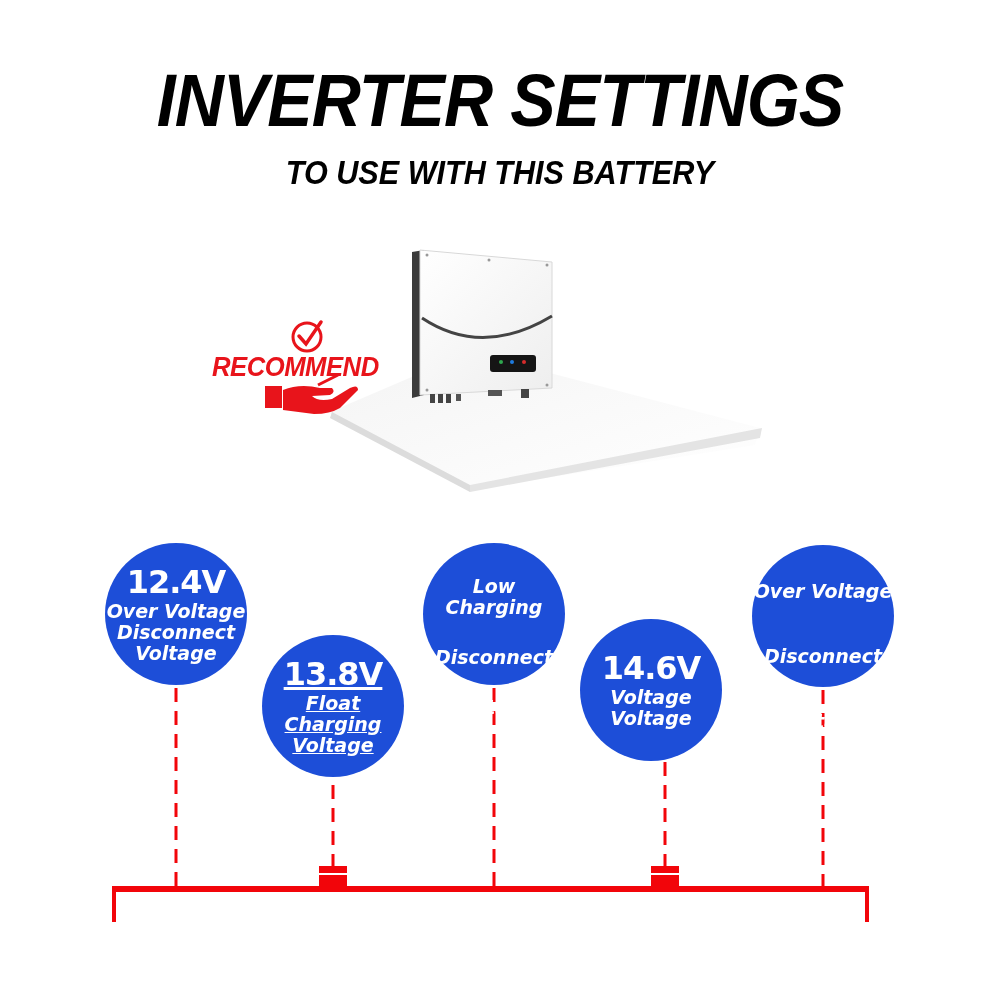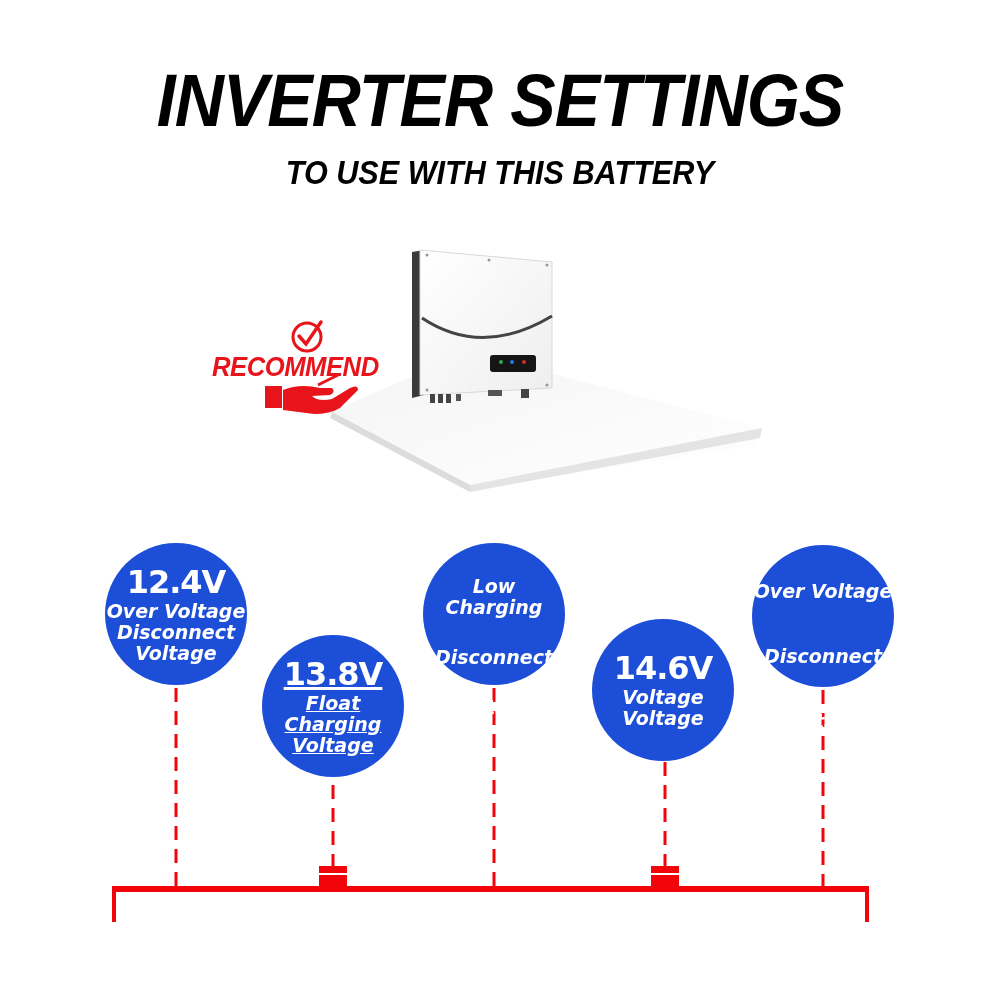--- a/index.html
+++ b/index.html
@@ -109,21 +109,21 @@
   <div class="lbl">Voltage</div>
 </div>
 
 <div class="circle" style="left:423px;top:543px;gap:29px;">
   <div class="val">10.8V</div>
   <div class="lbl">Low Charging</div>
   <div class="lbl">Disconnect</div>
   <div class="lbl">Voltage</div>
 </div>
 
-<div class="circle" style="left:592px;top:619px;">
+<div class="circle" style="left:580px;top:619px;">
   <div class="val">14.6V</div>
   <div class="lbl">Voltage</div>
   <div class="lbl">Voltage</div>
 </div>
 
 <div class="circle" style="left:752px;top:545px;gap:44px;">
   <div class="val">15V</div>
   <div class="lbl">Over Voltage</div>
   <div class="lbl">Disconnect</div>
   <div class="lbl">Voltage</div>

